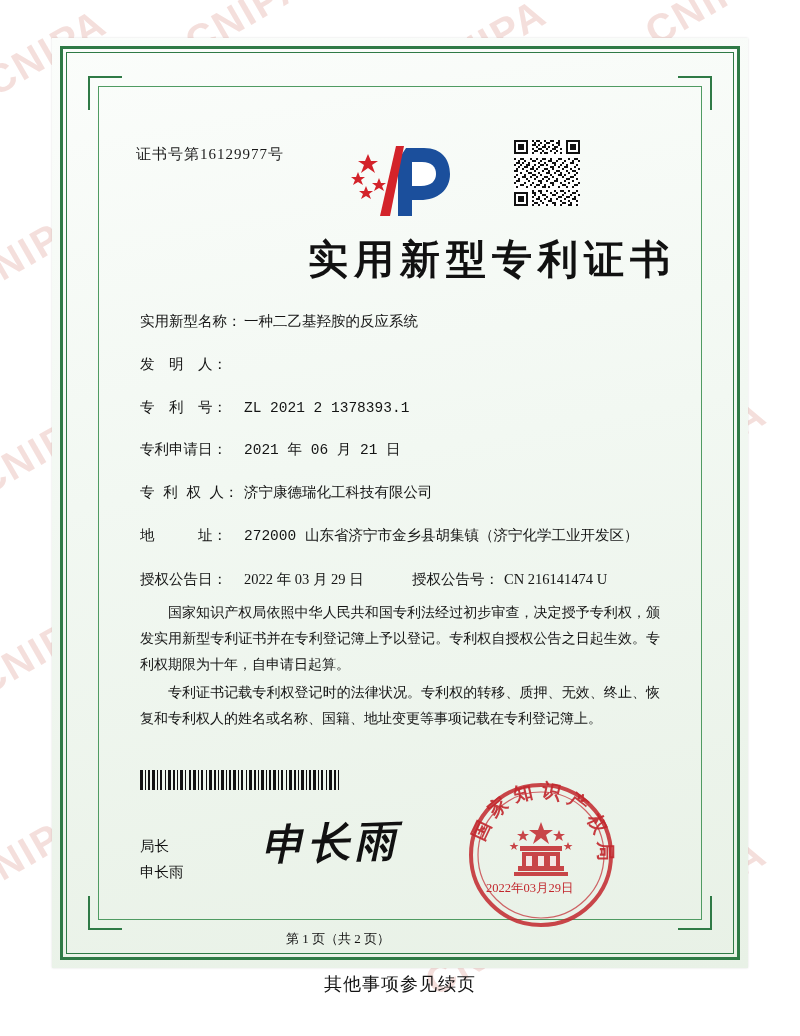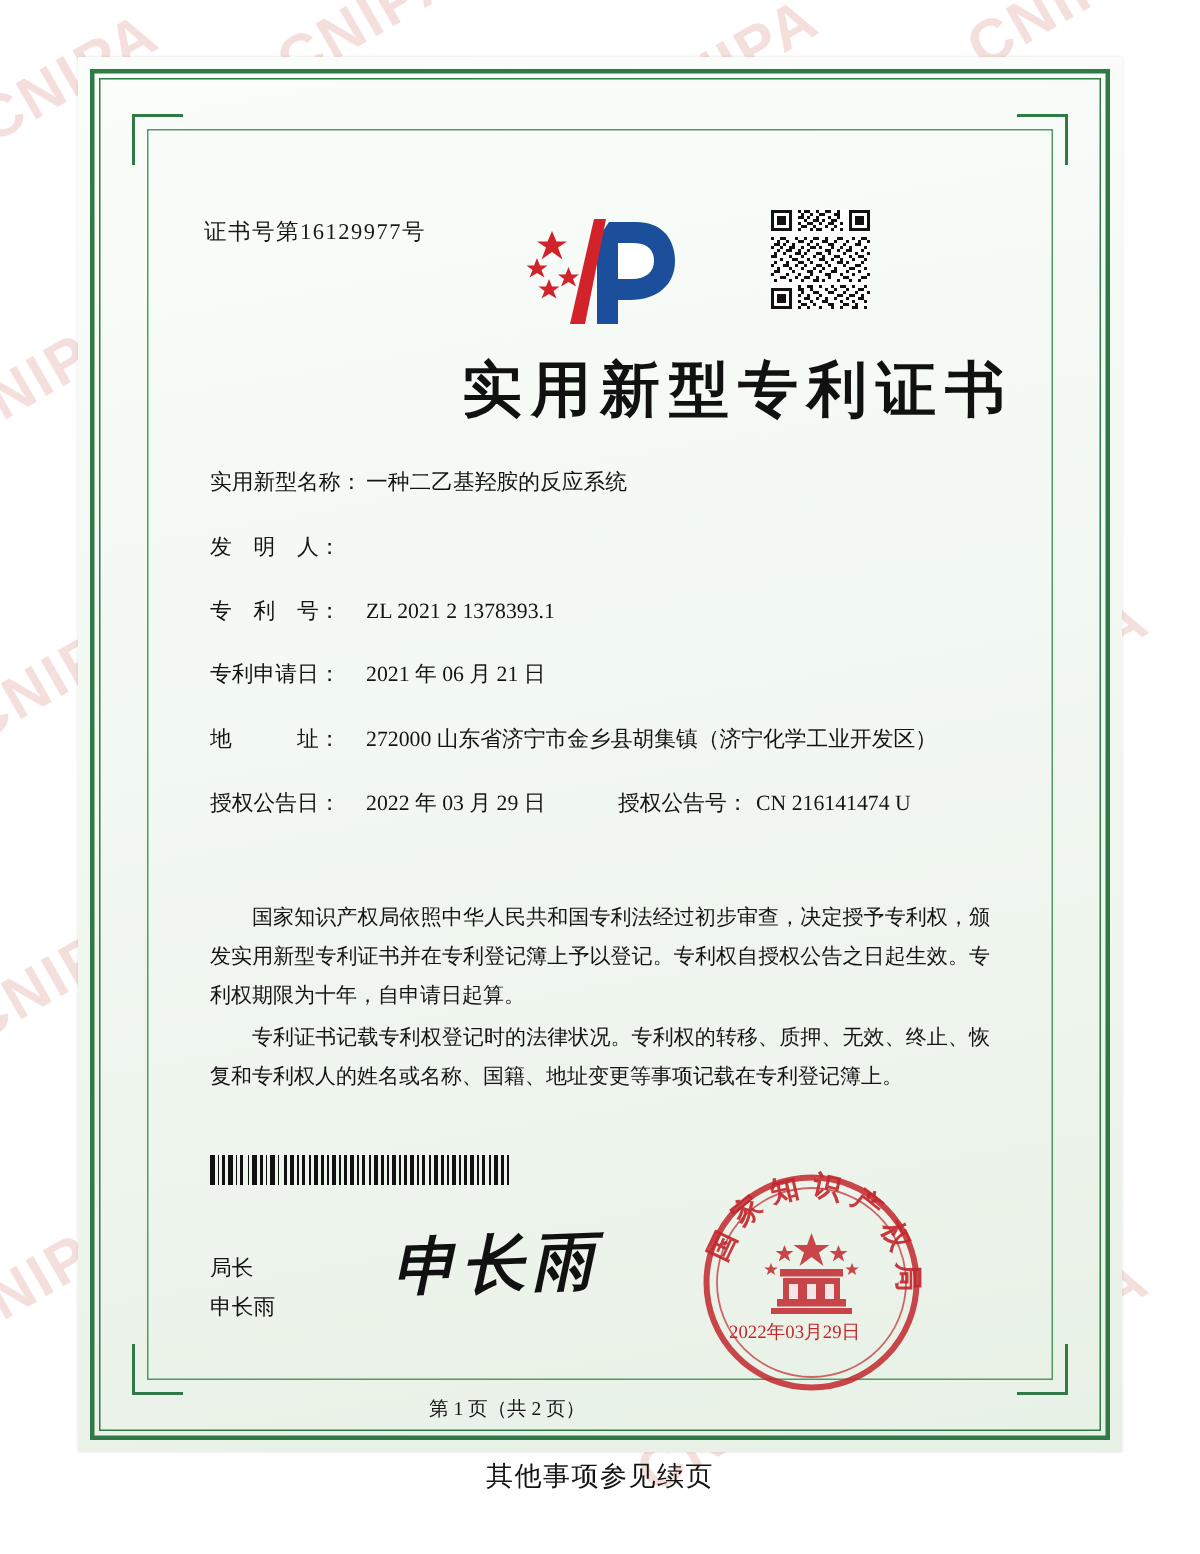--- a/index.html
+++ b/index.html
@@ -112,20 +112,21 @@
     left:140px;top:312px;
     width:520px;
     font-size:14.5px;
     color:#141414;
     line-height:1.5;
   }
   .row{
     display:flex;
     margin-bottom:21px;
     align-items:flex-end;
+    font-family:Liberation Mono, monospace;
   }
   .row .lbl{
     width:92px;
     flex:0 0 92px;
     letter-spacing:0px;
     white-space:nowrap;
   }
   .row .val{
     flex:1 1 auto;
     word-break:break-all;
@@ -492,20 +493,24 @@
     <div class="row wide">
       <span class="lbl">专　利　号：</span>
       <span class="val">ZL 2021 2 1378393.1</span>
     </div>
 
     <div class="row wide">
       <span class="lbl">专利申请日：</span>
       <span class="val">2021 年 06 月 21 日</span>
     </div>
 
+    <div class="row wide">
+      <span class="lbl">专 利 权 人：</span>
+      <span class="val">济宁康德瑞化工科技有限公司</span>
+    </div>
 
     <div class="row wide">
       <span class="lbl">地　　　址：</span>
       <span class="val">272000  山东省济宁市金乡县胡集镇（济宁化学工业开发区）</span>
     </div>
 
     <div class="row-split">
       <span class="seg first">
         <span class="lbl">授权公告日：</span>
         <span class="val">2022 年 03 月 29 日</span>

